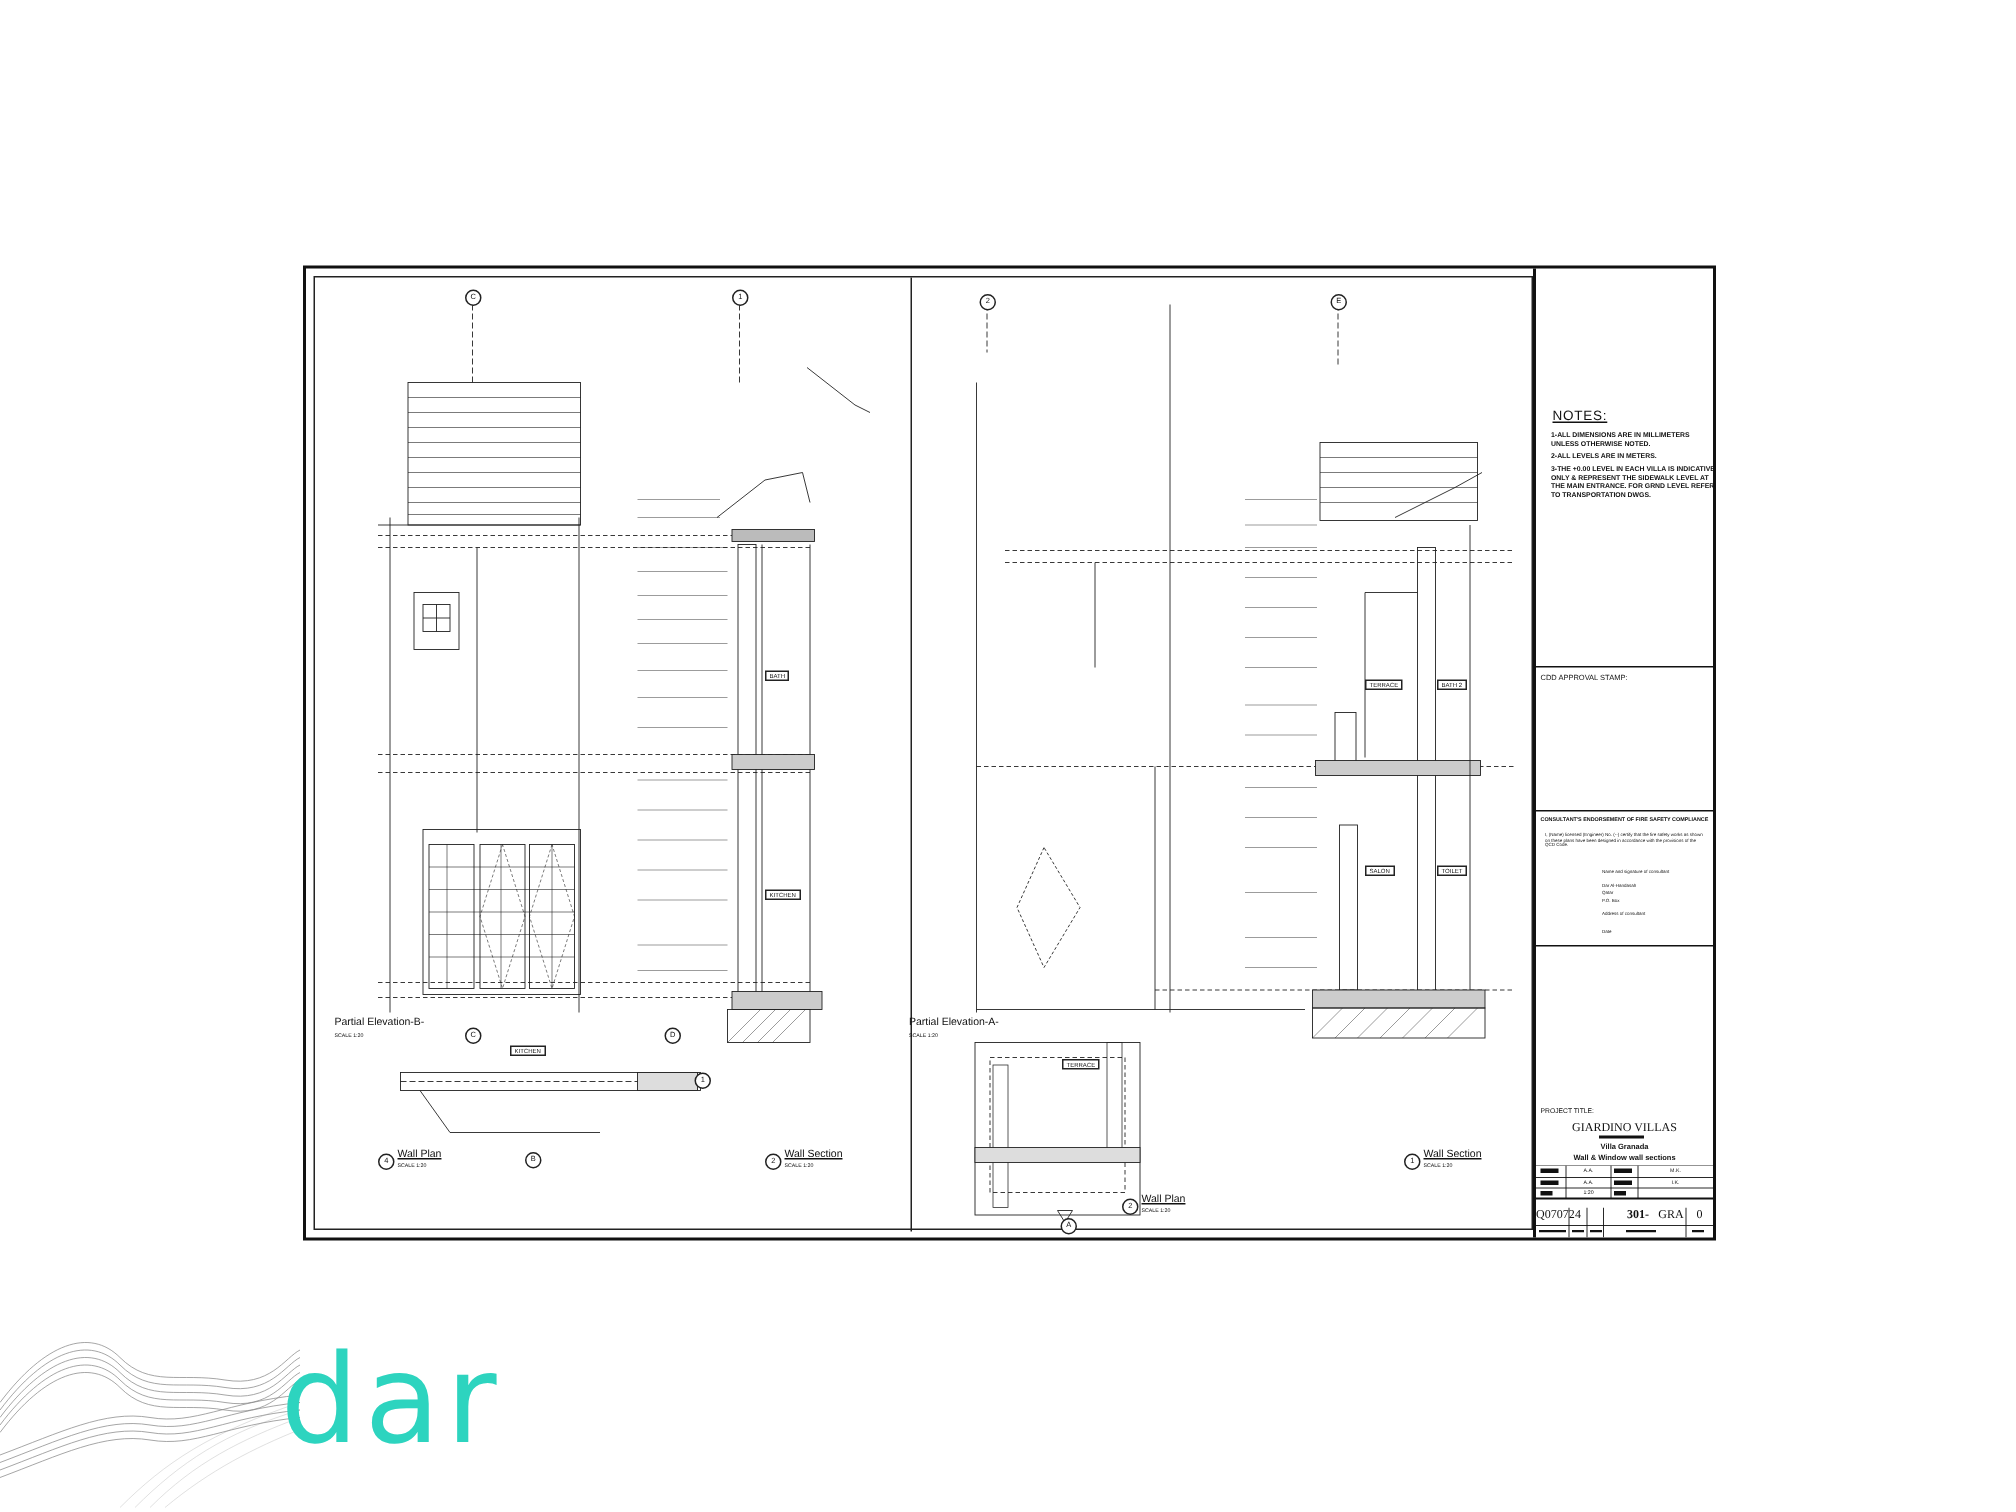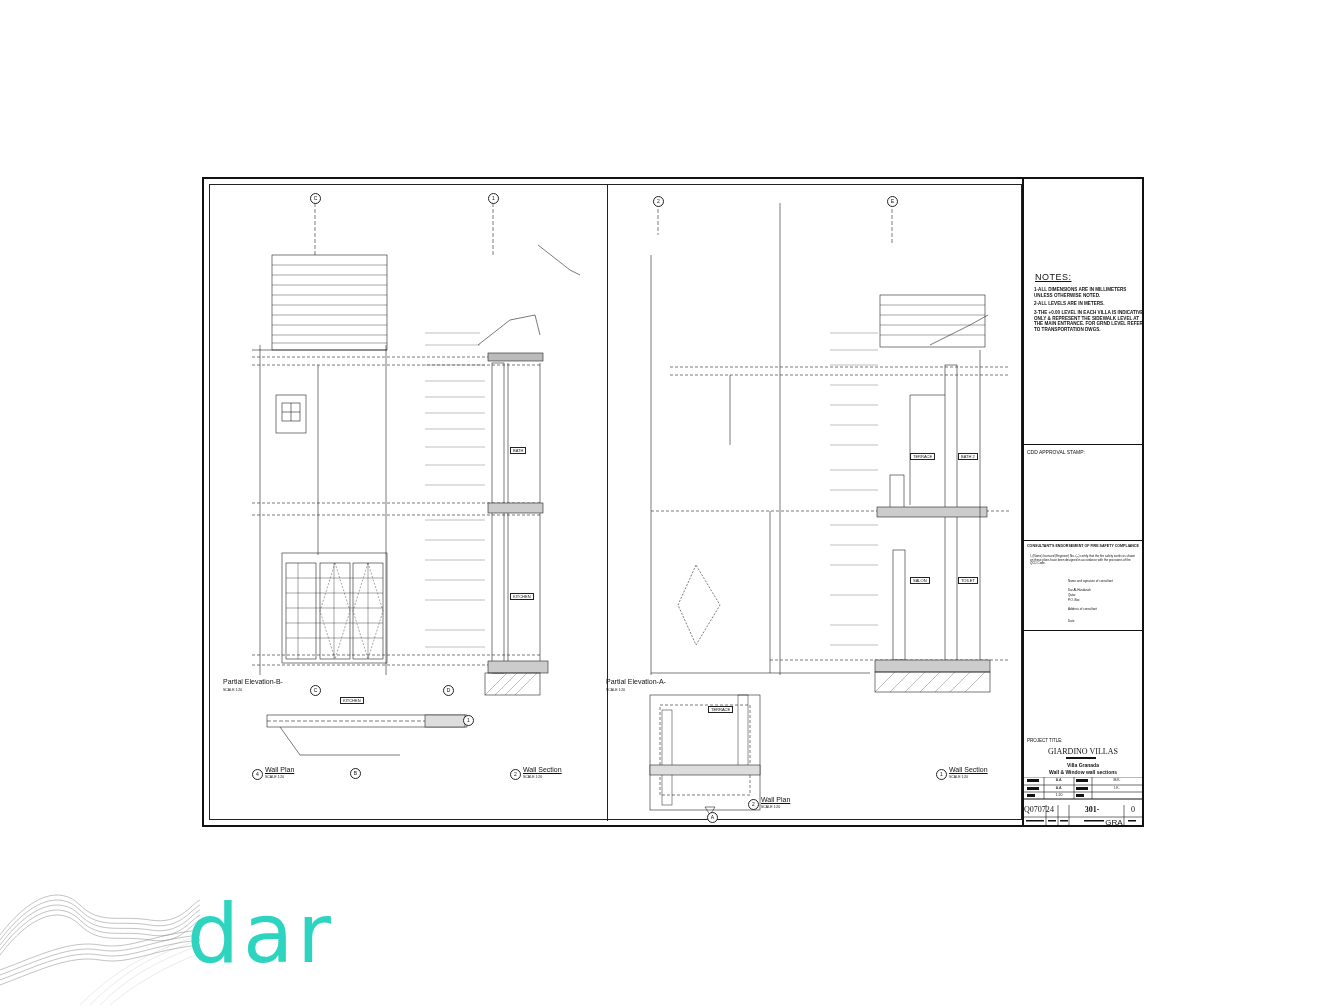--- a/index.html
+++ b/index.html
@@ -287,21 +287,21 @@
         </g>
         <rect x="2" y="15" width="18" height="1.5" fill="#111"></rect>
         <rect x="24" y="15" width="8" height="1.5" fill="#111"></rect>
         <rect x="36" y="15" width="8" height="1.5" fill="#111"></rect>
         <rect x="60" y="15" width="20" height="1.5" fill="#111"></rect>
         <rect x="104" y="15" width="8" height="1.5" fill="#111"></rect>
       </svg>
       <div class="tb-cell" style="left:0;width:22px;top:0;font-size:8px;font-family:'Liberation Serif',serif;">Q07072</div>
       <div class="tb-cell" style="left:22px;width:12px;top:0;font-size:8px;font-family:'Liberation Serif',serif;">4</div>
       <div class="tb-cell" style="left:58px;width:20px;top:0;font-size:8px;font-weight:bold;font-family:'Liberation Serif',serif;">301-</div>
-      <div class="tb-cell" style="left:80px;width:20px;top:0;font-size:8px;font-family:Liberation Sans, sans-serif;margin-top:13px;">GRA</div>
+      <div class="tb-cell" style="left:80px;width:20px;top:0;font-size:8px;font-family:Liberation Serif, serif;">GRA</div>
       <div class="tb-cell" style="left:100px;width:18px;top:0;font-size:8px;font-family:'Liberation Serif',serif;">0</div>
     </div>
   </div>
 </div>
 
 <svg style="position:absolute;left:0;top:875px;" width="200" height="133">
   <g fill="none" stroke="#555" stroke-width="0.5" opacity="0.7">
     <path d="M0,60 C30,20 60,10 80,30 S120,40 150,45 190,30 200,25"></path>
     <path d="M0,65 C30,25 60,15 80,35 S120,45 150,50 190,35 200,30"></path>
     <path d="M0,70 C30,30 60,20 80,40 S120,50 150,55 190,40 200,35"></path>

